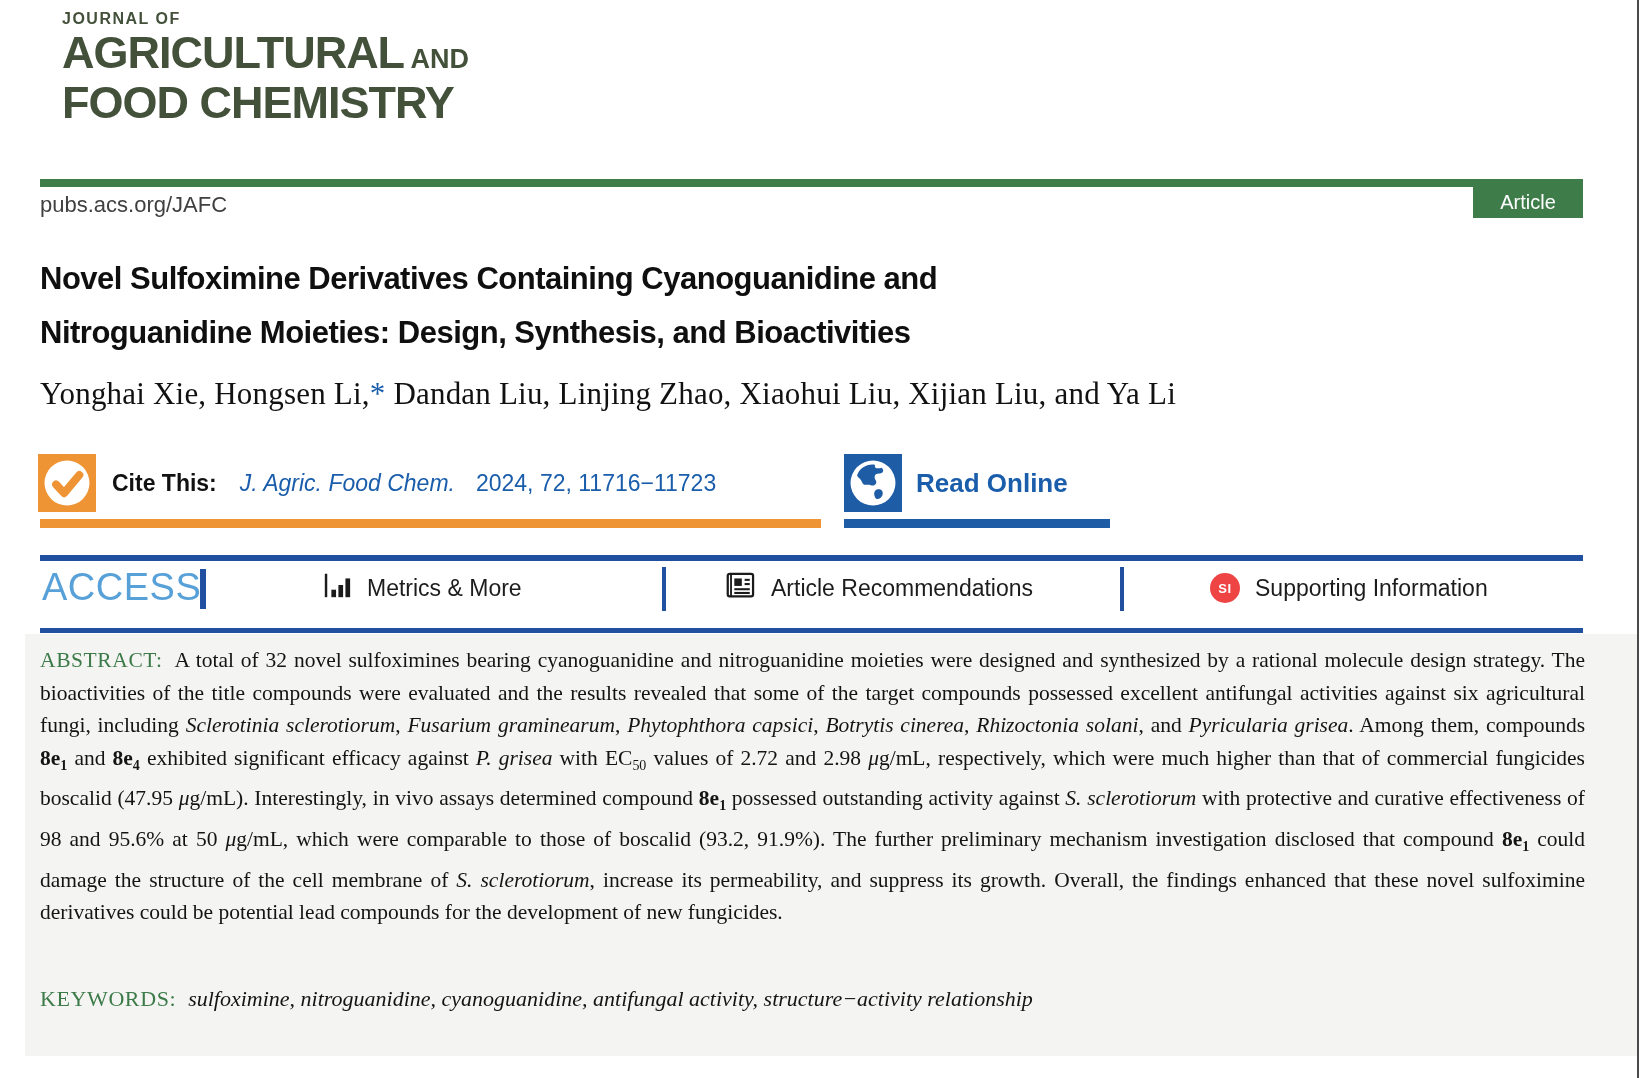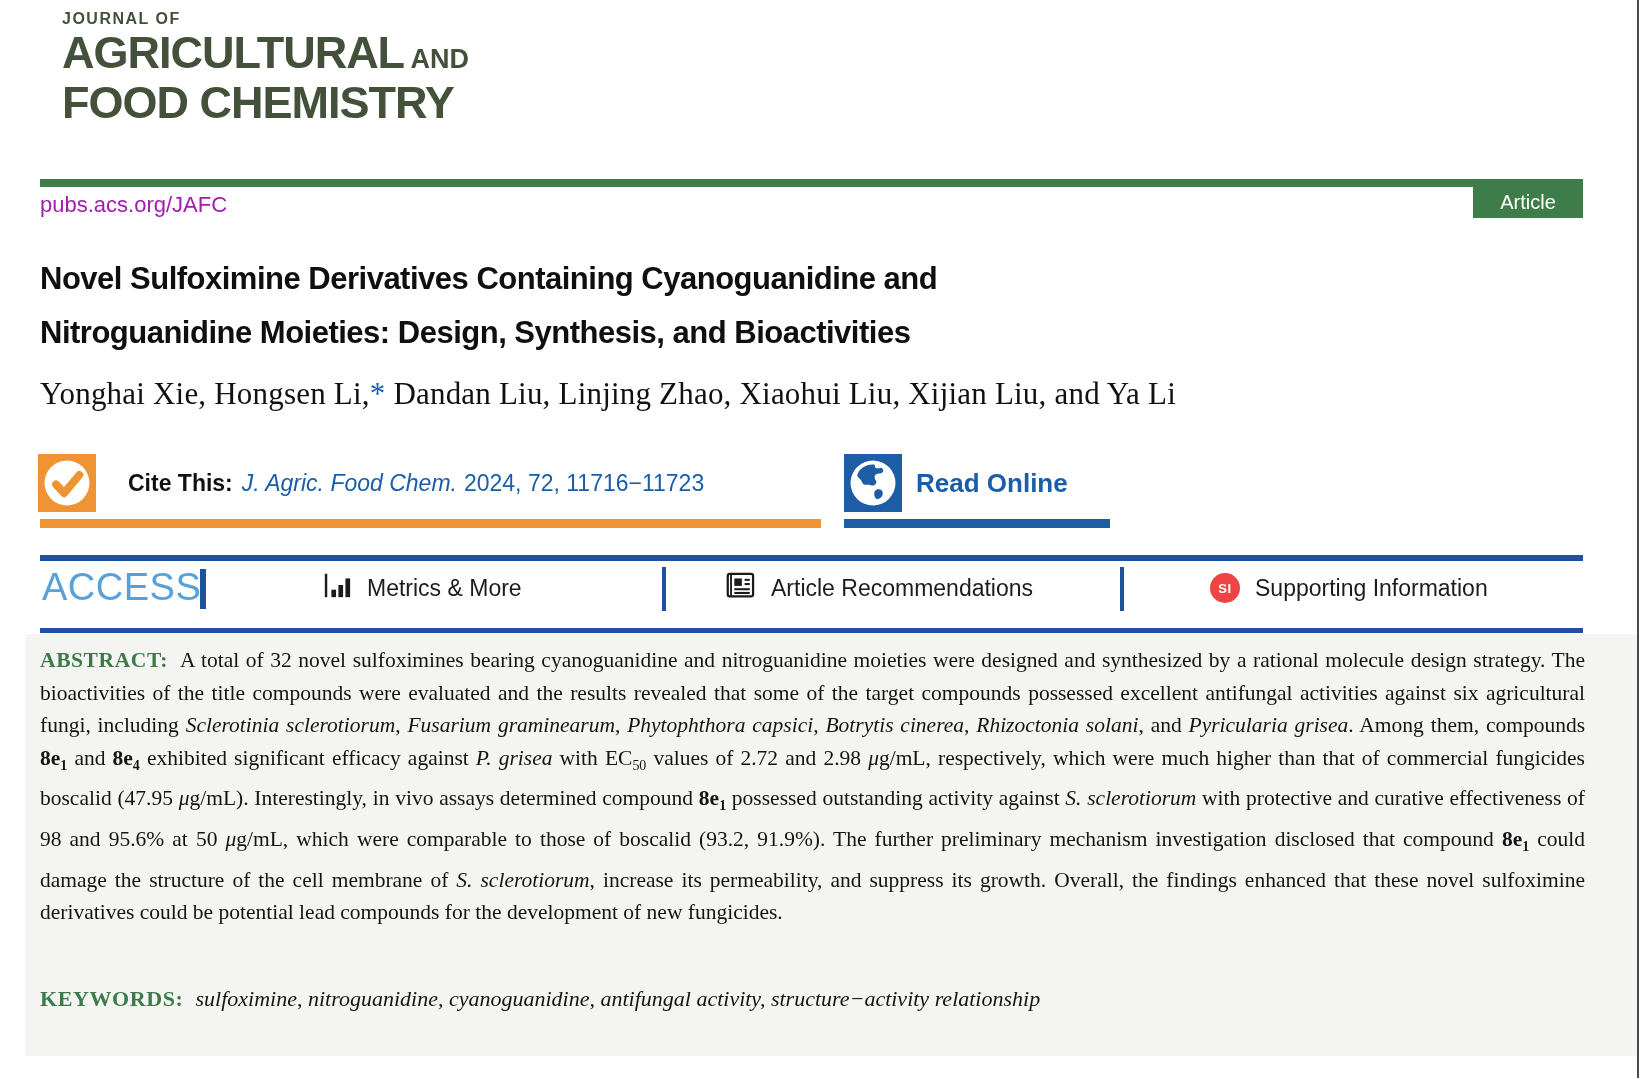--- a/index.html
+++ b/index.html
@@ -10,34 +10,34 @@
   .abs{position:absolute;}
 
   
   .logo{left:62px;top:10px;color:#43503a;font-weight:bold;}
   .logo-top{font-size:16px;letter-spacing:1.5px;margin-bottom:3px;}
   .logo-big{font-size:45px;line-height:43px;letter-spacing:-1px;}
   .logo-and{font-size:27px;letter-spacing:0;font-weight:bold;}
 
   
   .topbar{left:40px;top:179px;width:1543px;height:8px;background:#3e7d49;}
-  .site-link{left:40px;top:192px;font-size:22px;color:#a21caf;text-decoration:none;}
+  .site-link{left:40px;top:192px;font-size:22px;color:#404040;text-decoration:none;}
   .article-badge{left:1473px;top:187px;width:110px;height:31px;background:#3e7d49;
     color:#fff;font-size:20px;display:flex;align-items:center;justify-content:center;}
 
   
   .title{left:40px;top:252px;width:1500px;font-size:31px;font-weight:bold;
     line-height:54px;letter-spacing:-0.5px;color:#0f0f0f;}
   .authors{left:40px;top:376px;font-family:"Liberation Serif",serif;font-size:31px;
     color:#111;letter-spacing:0.2px;}
   .blue{color:#1a5dab;}
 
   
   .cite-icon{left:38px;top:454px;width:58px;height:58px;background:#ef9434;}
-  .cite-text{left:128px;top:454px;height:58px;display:flex;align-items:center;font-size:23px;color:#111;}
+  .cite-text{left:112px;top:454px;height:58px;display:flex;align-items:center;font-size:23px;color:#111;gap:14px;}
   .cite-text .lbl{font-weight:bold;margin-right:9px;}
   .cite-text .jrn{font-style:italic;margin-right:7px;}
   .cite-underline{left:40px;top:519px;width:781px;height:9px;background:#ef9434;}
   .ro-icon{left:844px;top:454px;width:58px;height:58px;background:#1e5da6;}
   .ro-label{left:916px;top:454px;height:58px;display:flex;align-items:center;
     font-size:26px;font-weight:bold;color:#1a5dab;text-align:right;}
   .ro-underline{left:844px;top:519px;width:266px;height:9px;background:#1e5da6;}
   .icon-svg{width:100%;height:100%;display:block;}
 
   
@@ -52,21 +52,21 @@
     font-size:23px;color:#1c1c1c;}
   .ai-1{left:322px;} .ai-2{left:722px;} .ai-3{left:1210px;}
   .si-icon{width:30px;height:30px;border-radius:50%;background:#ef4444;color:#fff;
     display:flex;align-items:center;justify-content:center;
     font-size:13px;font-weight:bold;letter-spacing:0.5px;}
 
   
   .abstract-bg{left:25px;top:634px;width:1613px;height:422px;background:#f4f4f2;}
   .abstract{left:40px;top:644px;width:1545px;font-family:"Liberation Serif",serif;
     font-size:21.5px;line-height:32.5px;text-align:justify;color:#141414;}
-  .green-label{color:#3c7b49;font-weight:bold;letter-spacing:0.6px;margin-right:12px;}
+  .green-label{color:#3c7b49;font-weight:normal;letter-spacing:0.6px;margin-right:12px;}
   .abstract sub, .keywords sub{font-size:0.65em;}
   .it{font-style:italic;} .bd{font-weight:bold;}
 
   .keywords{left:40px;top:986px;width:1545px;font-family:"Liberation Serif",serif;
     font-size:22px;color:#141414;}
   .keywords .kw-text{font-style:italic;}
 
   .page-edge{left:1637px;top:0;width:2px;height:1078px;background:#4a4a4a;}
 </style>
 </head>

